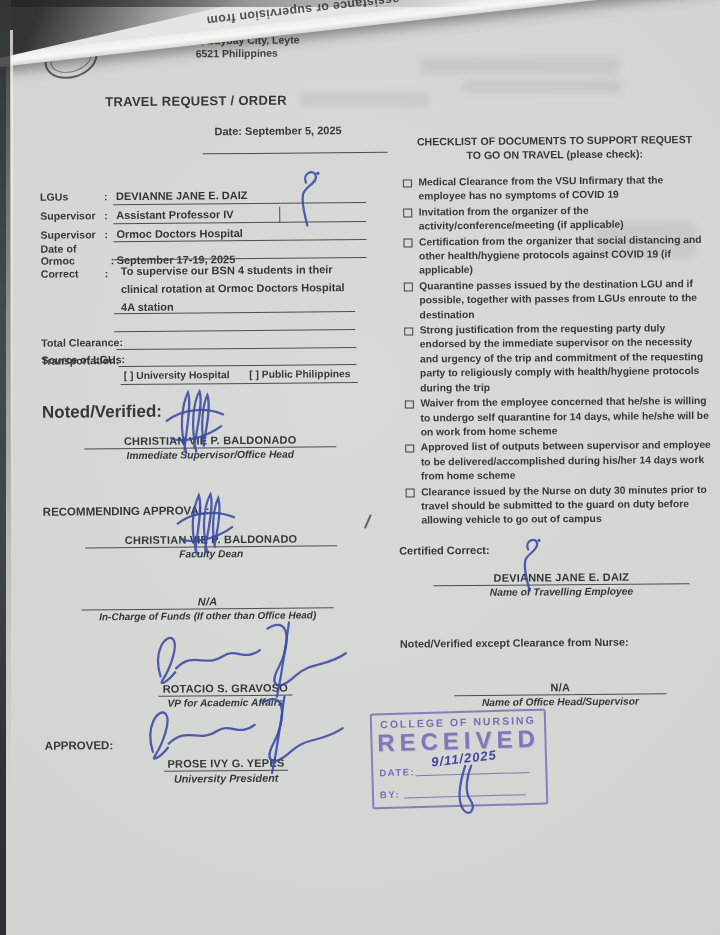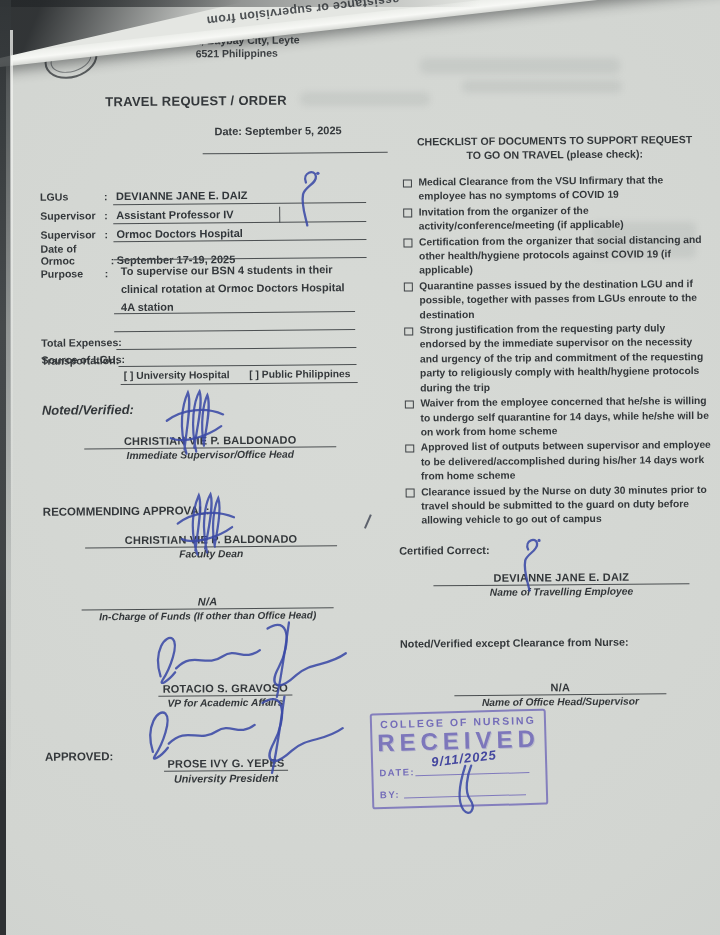--- a/index.html
+++ b/index.html
@@ -146,47 +146,47 @@
       <span class="flabel">Supervisor</span><span class="fcolon">:</span><span class="fvalue">Ormoc Doctors Hospital</span>
     </div>
     <div class="uline" style="left:115px;top:239px;width:253px;"></div>
 
     <div class="abs" style="left:42px;top:240px;">
       <span class="flabel" style="width:70px;">Date of Ormoc</span><span class="fcolon" style="width:6px;">:</span><span class="fvalue">September 17-19, 2025</span>
     </div>
     <div class="uline" style="left:115px;top:257px;width:253px;"></div>
 
     <div class="abs" style="left:42px;top:261px;">
-      <span class="flabel">Purpose</span><span class="fcolon">:</span>
+      <span class="flabel">Correct</span><span class="fcolon">:</span>
     </div>
     <div class="abs purline" style="left:122px;top:261px;width:240px;">
       <div>To supervise our BSN 4 students in their</div>
       <div>clinical rotation at Ormoc Doctors Hospital</div>
       <div>4A station</div>
     </div>
     <div class="uline" style="left:115px;top:311px;width:241px;"></div>
     <div class="uline" style="left:115px;top:329px;width:241px;"></div>
 
-    <div class="abs small-label" style="left:42px;top:334px;">Total Expenses:</div>
+    <div class="abs small-label" style="left:42px;top:334px;">Total Clearance:</div>
     <div class="uline" style="left:117px;top:347px;width:240px;"></div>
 
     <div class="abs small-label" style="left:42px;top:351px;">Source of LGUs:</div>
     <div class="uline" style="left:119px;top:364px;width:238px;"></div>
 
     <div class="abs small-label" style="left:42px;top:352px;">Transportation:</div>
     <div class="abs" style="left:124px;top:368px;font-size:10.3px;font-weight:700;">
       <span>[  ]</span>
       <span>University Hospital</span>
       <span style="display:inline-block;width:14px;"></span>
       <span>[  ]</span>
       <span>Public Philippines</span>
     </div>
     <div class="uline" style="left:121px;top:382px;width:237px;"></div>
 
-    <div class="abs b" style="left:42px;top:400px;font-size:13px;font-style:italic;">Noted/Verified:</div>
+    <div class="abs b" style="left:42px;top:400px;font-size:17px;">Noted/Verified:</div>
     <div class="sigblock" style="left:84px;top:433px;width:252px;">
       <div class="signame">CHRISTIAN VIE P. BALDONADO</div>
       <div class="sigline"></div>
       <div class="sigcap">Immediate Supervisor/Office Head</div>
     </div>
 
     <div class="abs b" style="left:42px;top:503px;font-size:11.5px;">RECOMMENDING APPROVAL:</div>
     <div class="sigblock" style="left:84px;top:532px;width:252px;">
       <div class="signame">CHRISTIAN VIE P. BALDONADO</div>
       <div class="sigline"></div>
@@ -197,21 +197,21 @@
       <div class="signame i">N/A</div>
       <div class="sigline"></div>
       <div class="sigcap" style="font-size:10px;">In-Charge of Funds (If other than Office Head)</div>
     </div>
 
     <div class="sigblock" style="left:118px;top:677px;width:210px;">
       <div class="signame hugline">ROTACIO S. GRAVOSO</div>
       <div class="sigcap">VP for Academic Affairs</div>
     </div>
 
-    <div class="abs b" style="left:42px;top:737px;font-size:11.5px;margin-top:11px;">APPROVED:</div>
+    <div class="abs b" style="left:42px;top:737px;font-size:11.5px;">APPROVED:</div>
     <div class="sigblock" style="left:118px;top:752px;width:210px;">
       <div class="signame hugline">PROSE IVY G. YEPES</div>
       <div class="sigcap" style="font-size:10.8px;">University President</div>
     </div>
 
     <div class="abs center" id="chk-header" style="left:396px;top:136px;width:322px;">
       <div>CHECKLIST OF DOCUMENTS TO SUPPORT REQUEST</div>
       <div>TO GO ON TRAVEL (please check):</div>
     </div>
 

